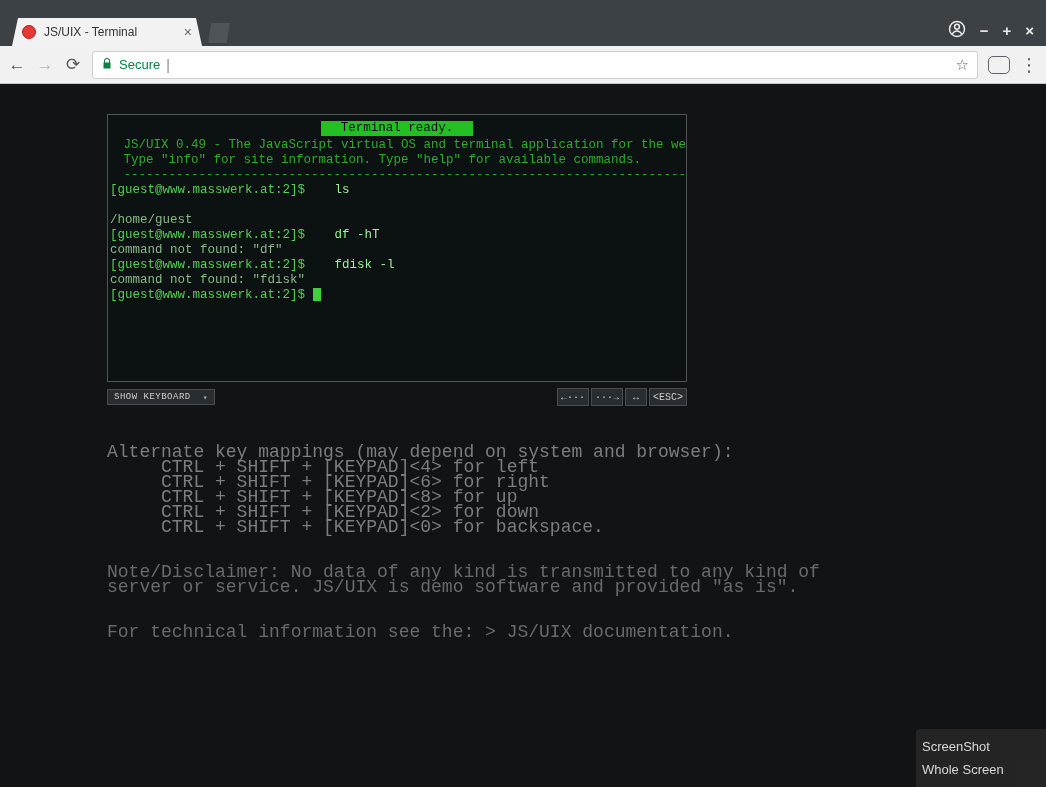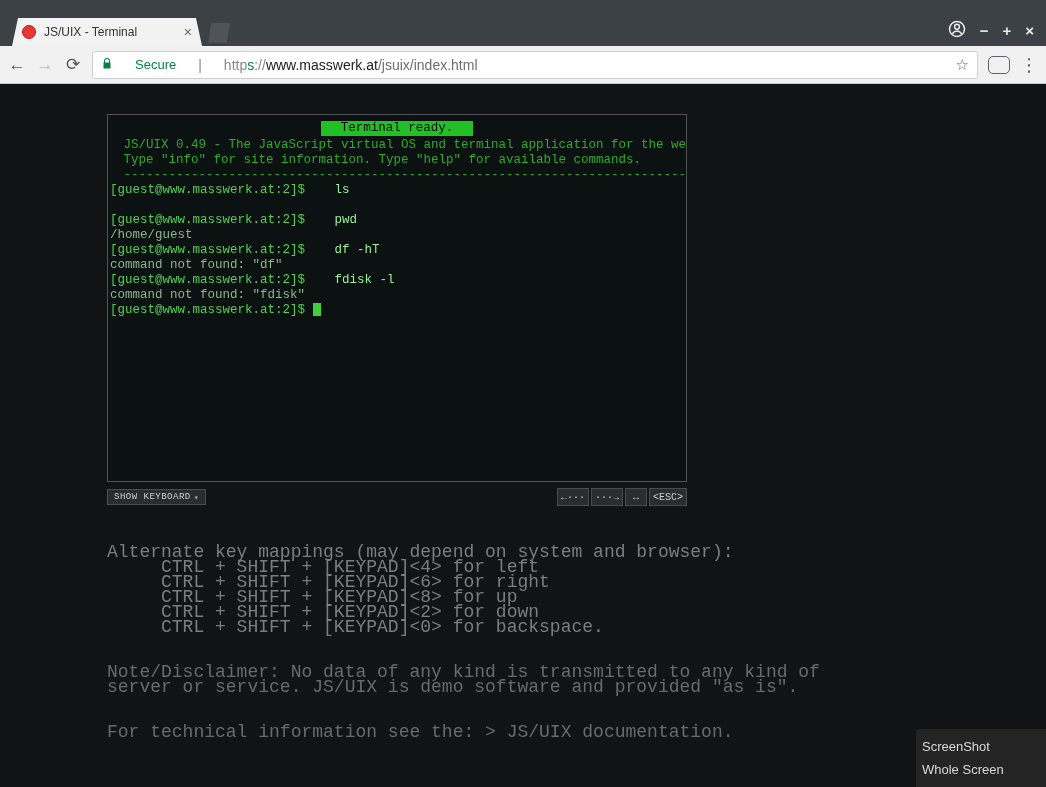--- a/index.html
+++ b/index.html
@@ -90,21 +90,21 @@
     flex: 1;
     height: 28px;
     border: 1px solid #d0d0d0;
     border-radius: 3px;
     background: #fff;
     display: flex;
     align-items: center;
     padding: 0 8px;
     font-size: 14px;
     color: #222;
-    gap: 22px;
+    gap: 6px;
   }
   .omnibox .lock { color: #0b8043; font-size: 13px; }
   .omnibox .secure { color: #0b8043; font-size: 13px; }
   .omnibox .sep { color: #888; }
   .omnibox .proto { color: #888; }
   .omnibox .proto-s { color: #0b8043; }
   .omnibox .domain { color: #202124; }
   .omnibox .path { color: #6d6d6d; }
   .omnibox .star { margin-left: auto; color: #666; font-size: 15px; }
   .addrbar .bubble {
@@ -125,21 +125,21 @@
   .content {
     width: 580px;
     margin-left: 107px;
     font-family: "Courier New", monospace;
   }
 
   
   .terminal {
     border: 1px solid #505459;
     background: #0c1211;
-    height: 368px;
+    height: 268px;
     padding: 6px 0 0 0;
     margin-bottom: 6px;
     font-size: 12.5px;
     line-height: 15px;
     overflow: hidden;
   }
   .term-banner {
     display: flex;
     justify-content: center;
     margin-bottom: 2px;
@@ -171,21 +171,21 @@
   }
   .show-kb {
     background: #2a2d30;
     border: 1px solid #4a4d50;
     color: #cfcfcf;
     font-size: 9px;
     letter-spacing: 0.5px;
     padding: 2px 6px;
     display: inline-flex;
     align-items: center;
-    gap: 3px;
+    gap: 12px;
   }
   .show-kb .tri { font-size: 8px; color: #aaa; }
   .key-group { margin-left: auto; display: flex; gap: 2px; }
   .keycap {
     background: #2a2d30;
     border: 1px solid #4a4d50;
     color: #cfcfcf;
     font-size: 10px;
     height: 18px;
     min-width: 22px;
@@ -251,44 +251,40 @@
   <span class="nav-icon disabled">→</span>
   <span class="nav-icon">⟳</span>
   <div class="omnibox">
     <span class="lock">
       <svg width="12" height="13" viewBox="0 0 24 24" fill="#0b8043">
           <path d="M6 10V7a6 6 0 0112 0v3h1v12H5V10h1zm2 0h8V7a4 4 0 00-8 0v3z"></path>
         </svg>
     </span>
     <span class="secure">Secure</span>
     <span class="sep">|</span>
-    <span>
-      <span class="proto">http</span><span class="proto-s">s</span><span class="proto">://</span><span class="domain">www.masswerk.at</span><span class="path">/jsuix/index.html</span>
-    </span>
     <span class="star">☆</span>
   </div>
   <span class="bubble"></span>
   <span class="kebab">⋮</span>
 </div>
 
 <div class="page">
   <div class="content">
 
     <div class="terminal">
       <div class="term-banner">
         <span class="term-banner-inner">Terminal ready.</span>
       </div>
       <div class="motd"> JS/UIX 0.49 - The JavaScript virtual OS and terminal application for the web.</div>
       <div class="motd"> Type "info" for site information. Type "help" for available commands.</div>
       <div class="sep-line"> ------------------------------------------------------------------------------</div>
 
       <div class="line"><span class="prompt">[guest@www.masswerk.at:2]$</span><span class="cmd"> </span><span class="cmd">ls</span></div>
       <div class="line out">&nbsp;</div>
 
-      <div class="line"><span class="prompt">[guest@www.masswerk.at:2]$</span><span class="cmd"> </span><span class="cmd">pwd</span></div>
       <div class="line out">/home/guest</div>
 
       <div class="line"><span class="prompt">[guest@www.masswerk.at:2]$</span><span class="cmd"> </span><span class="cmd">df -hT</span></div>
       <div class="line out">command not found: "df"</div>
 
       <div class="line"><span class="prompt">[guest@www.masswerk.at:2]$</span><span class="cmd"> </span><span class="cmd">fdisk -l</span></div>
       <div class="line out">command not found: "fdisk"</div>
 
       <div class="line"><span class="prompt">[guest@www.masswerk.at:2]$</span><span> </span><span class="cursor"></span></div>
     </div>

